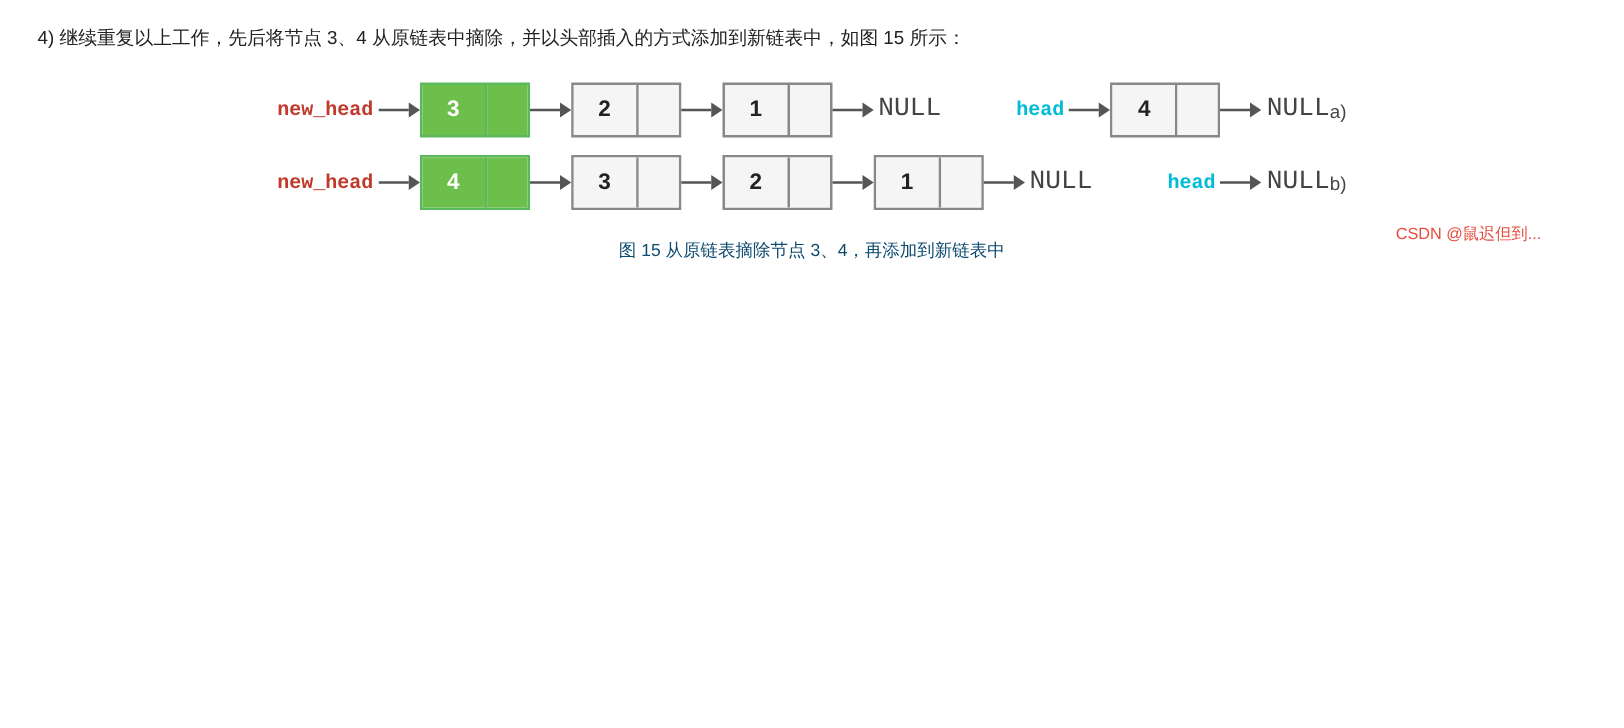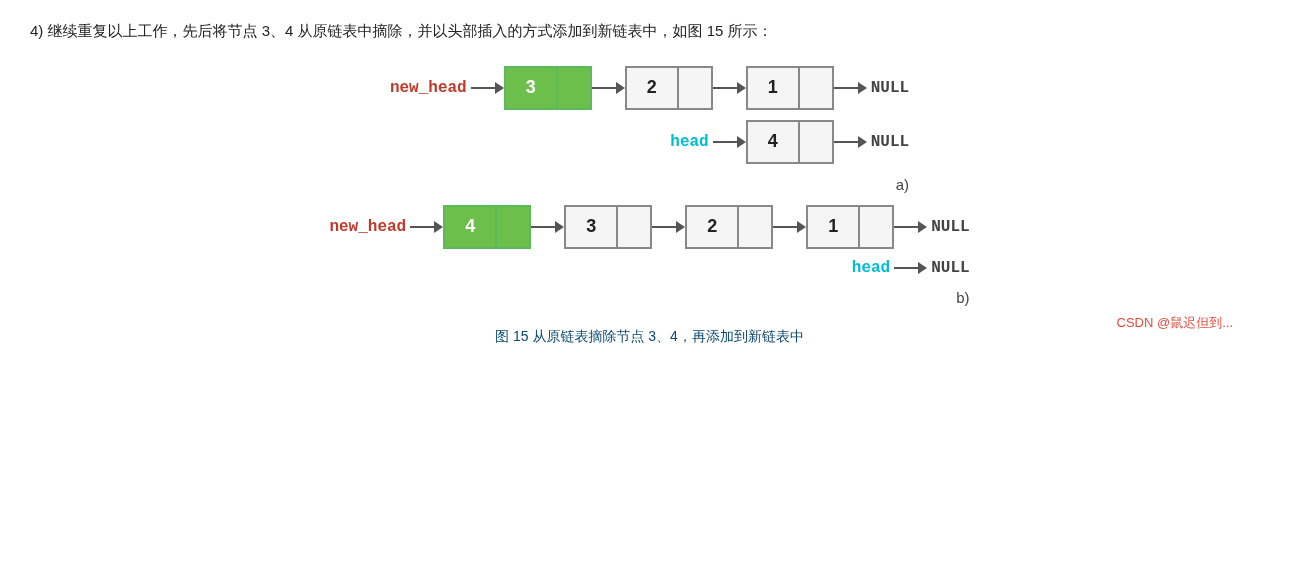--- a/index.html
+++ b/index.html
@@ -23,22 +23,22 @@
     .diagrams-area {
       display: flex;
       flex-direction: column;
       align-items: center;
       gap: 0px;
     }
 
     
     .figure-block {
       display: flex;
-      flex-direction: column;
-      align-items: flex-end;
+      flex-direction: row;
+      align-items: center;
       margin-bottom: 4px;
     }
 
     
     .list-row {
       display: flex;
       align-items: center;
       gap: 0px;
       margin-bottom: 10px;
     }
@@ -95,22 +95,22 @@
       display: flex;
       align-items: center;
       justify-content: center;
     }
 
     .node.green .node-next {
       background: #6cbf4a;
     }
 
     .null-label {
-      font-size: 16px;
-      font-weight: bold;
+      font-size: 21px;
+      font-weight: normal;
       color: #444;
       margin-left: 4px;
       font-family: 'Courier New', monospace;
     }
 
     .sub-label {
       font-size: 15px;
       color: #444;
       margin-top: 2px;
       margin-bottom: 8px;

